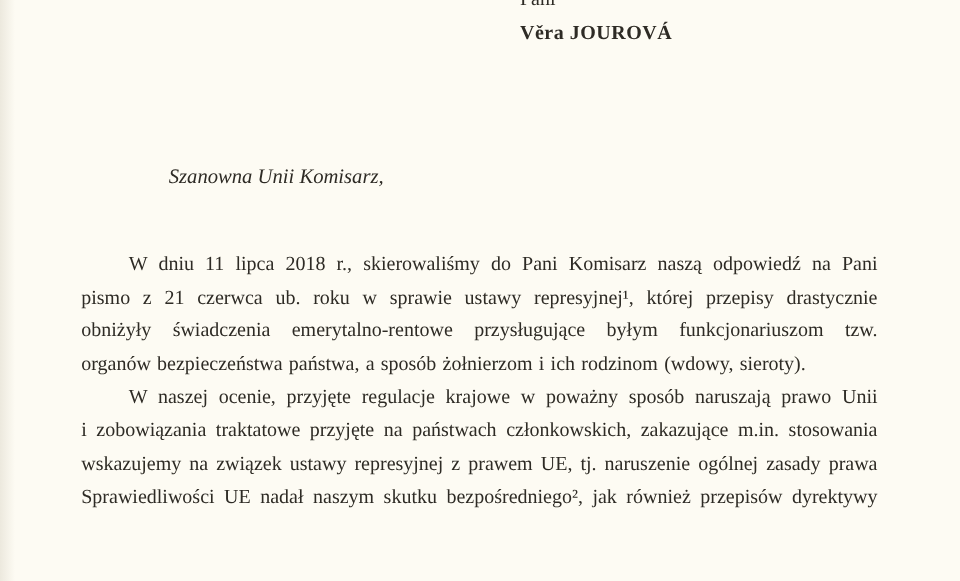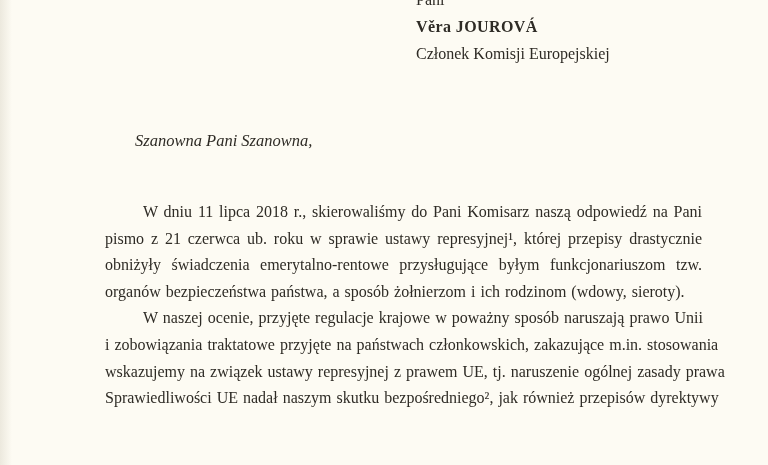--- a/index.html
+++ b/index.html
@@ -53,41 +53,39 @@
     top: 199px;
     width: 637px;
     font-size: 16px;
     line-height: 26.6px;
   }
   .line {
     text-align: justify;
     text-align-last: justify;
     white-space: nowrap;
     word-spacing: 1px;
-    margin-left: 40px;
   }
   .line.para-end {
     text-align-last: left;
   }
   .line.indent {
     text-indent: 38px;
   }
 </style>
 </head>
 <body>
 
 <div class="page">
 
   <div class="recipient-block">
     <div class="recipient-prefix">Pani</div>
     <div class="recipient-name">Věra JOUROVÁ</div>
-    <div class="recipient-role">Członek Komisji Europejskiej</div>
   </div>
 
-  <div class="greeting">Szanowna Pani Szanowna,</div>
+  <div class="greeting">Szanowna Unii Komisarz,</div>
 
   <div class="body-text">
       <div class="line indent">W dniu 11 lipca 2018 r., skierowaliśmy do Pani Komisarz naszą odpowiedź na Pani</div>
       <div class="line">pismo z 21 czerwca ub. roku w sprawie ustawy represyjnej¹, której przepisy drastycznie</div>
       <div class="line">obniżyły świadczenia emerytalno-rentowe przysługujące byłym funkcjonariuszom tzw.</div>
       <div class="line para-end">organów bezpieczeństwa państwa, a sposób żołnierzom i ich rodzinom (wdowy, sieroty).</div>
       <div class="line indent">W naszej ocenie, przyjęte regulacje krajowe w poważny sposób naruszają prawo Unii</div>
       <div class="line">i zobowiązania traktatowe przyjęte na państwach członkowskich, zakazujące m.in. stosowania</div>
       <div class="line">wskazujemy na związek ustawy represyjnej z prawem UE, tj. naruszenie ogólnej zasady prawa</div>
       <div class="line">Sprawiedliwości UE nadał naszym skutku bezpośredniego², jak również przepisów dyrektywy</div>

